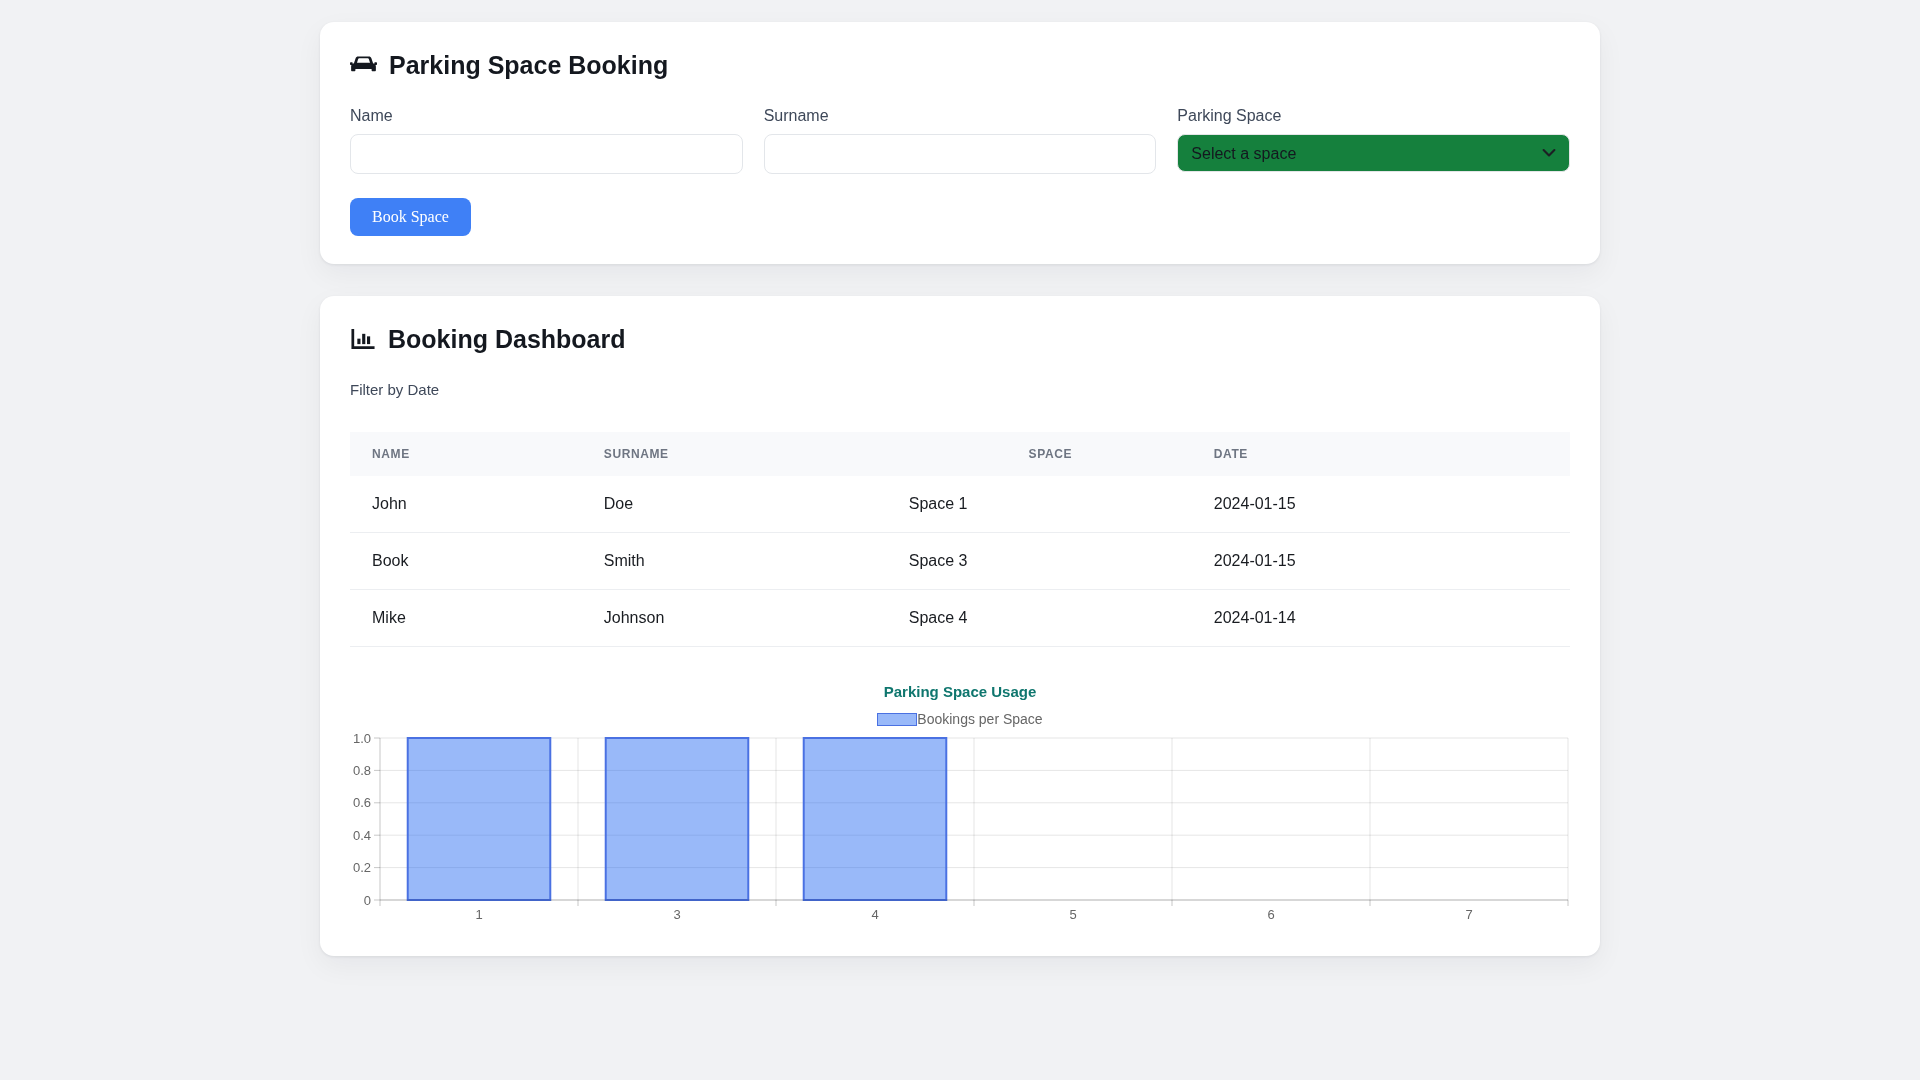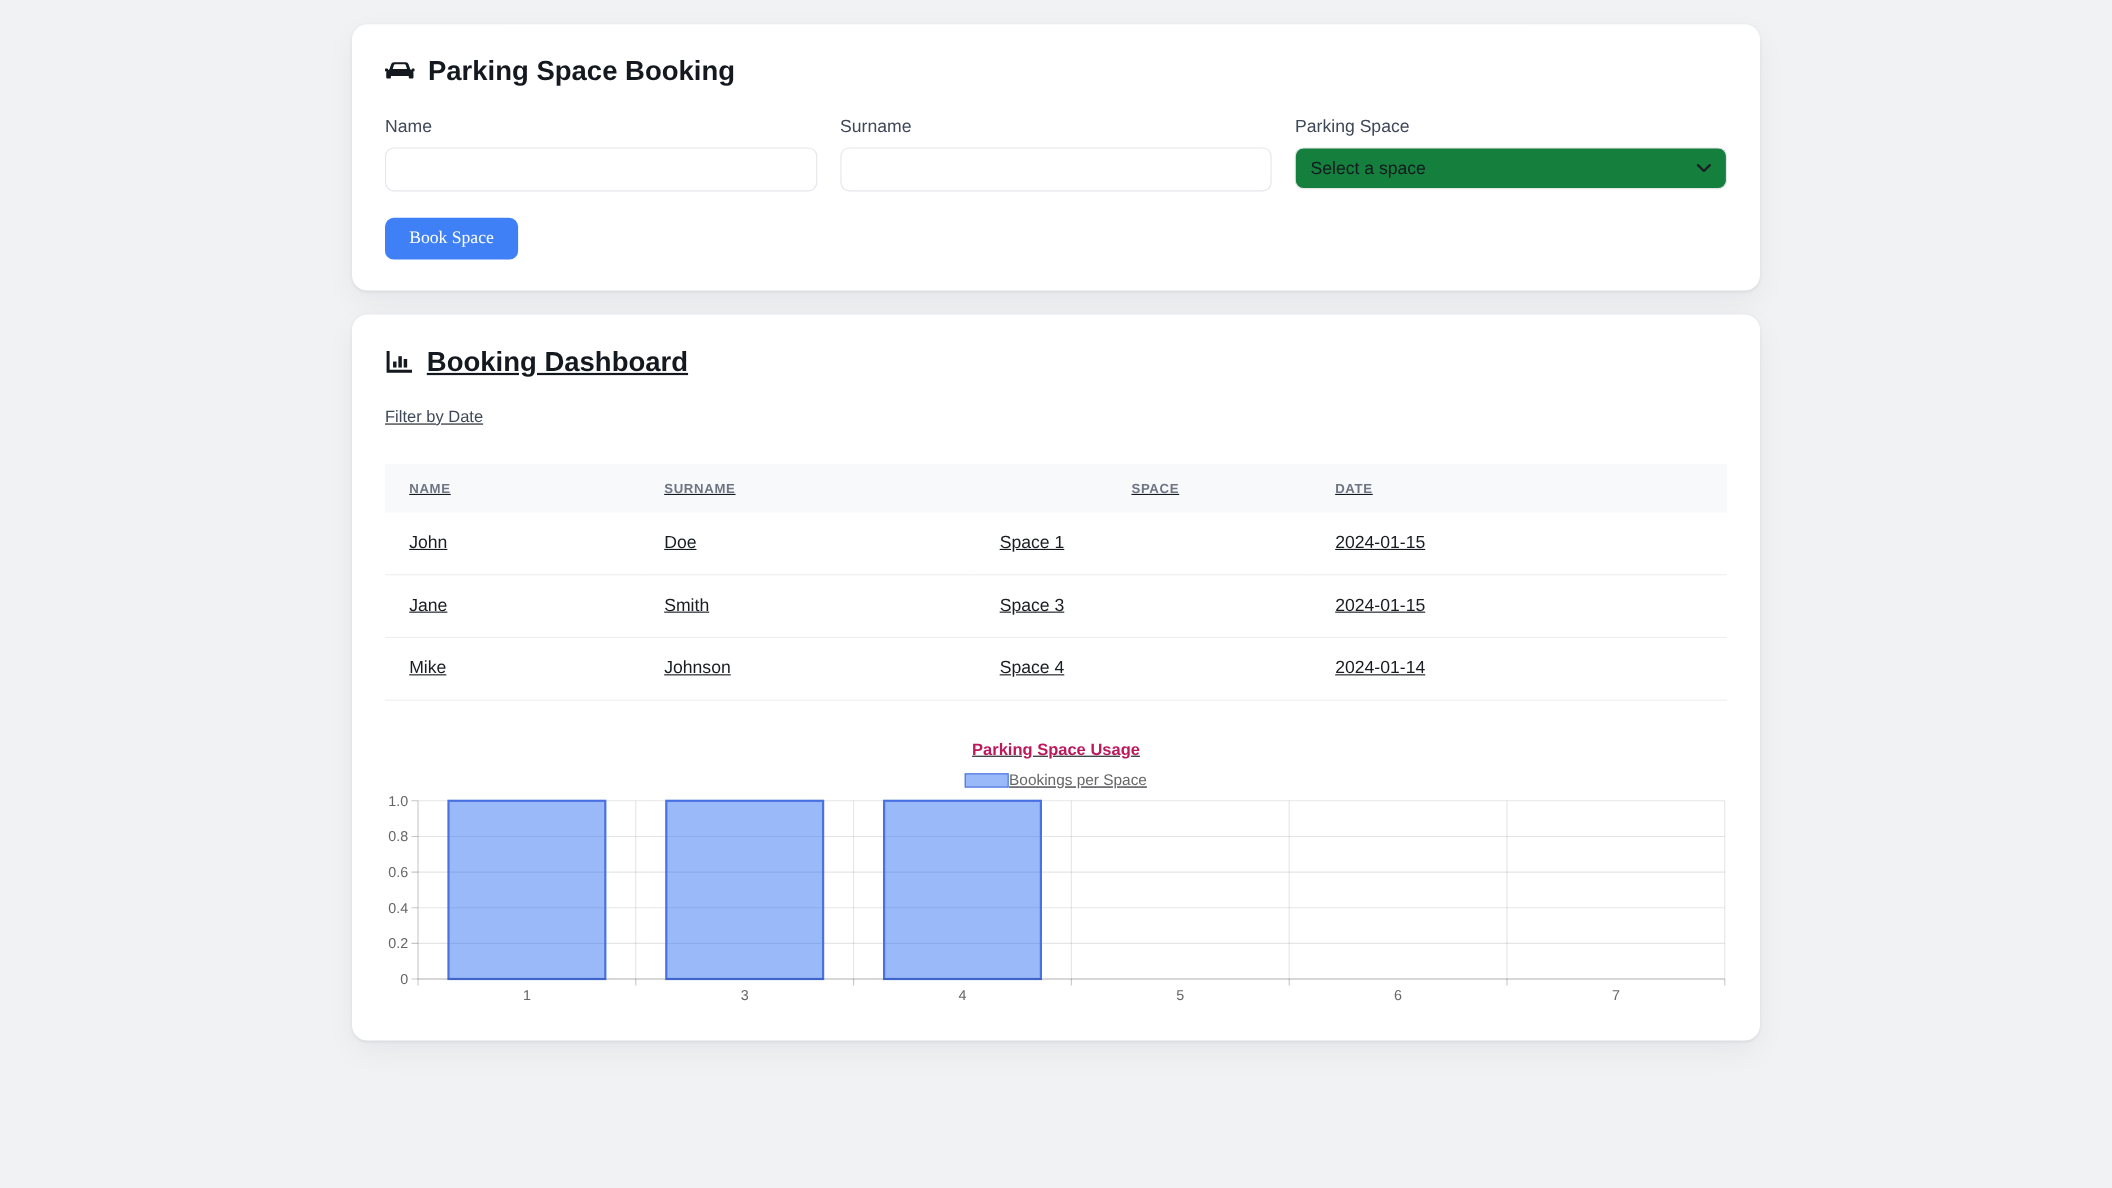--- a/index.html
+++ b/index.html
@@ -9,21 +9,21 @@
     background:#f1f2f4;
     font-family:"Liberation Sans", sans-serif;
     color:#14181f;
   }
   .page { width:1280px; margin:0 auto; padding-top:22px; }
   .card {
     background:#ffffff; border-radius:14px;
     box-shadow:0 1px 3px rgba(16,24,40,.08), 0 10px 28px rgba(16,24,40,.05);
     padding:28px 30px;
   }
-  .card + .card { margin-top:22px;text-decoration:underline; }
+  .card + .card { margin-top:32px; }
   .card-title {
     margin:0 0 27px; font-size:25px; font-weight:bold; color:#14181f;
     display:flex; align-items:center; gap:12px; line-height:30px;
   }
   .card-title .ticon { display:inline-flex; align-items:center; }
 
   
   .form-grid { display:grid; grid-template-columns:1fr 1fr 1fr; gap:21px; }
   .field-label { display:block; font-size:16px; color:#3e4859; margin-bottom:9px; }
   .text-input {
@@ -64,21 +64,21 @@
   table.bookings th:nth-child(2){ width:25%; }
   table.bookings th:nth-child(3){ width:25%;text-align:center; }
   table.bookings th:nth-child(4){ width:31%; }
   table.bookings td {
     font-size:16px; color:#191c21; padding:19px 0 19px 22px;
     border-bottom:1px solid #eceef1;
   }
 
   
   .chart-block { margin-top:36px; }
-  .chart-title { text-align:center; font-size:15px; font-weight:bold; color:#be185d; }
+  .chart-title { text-align:center; font-size:15px; font-weight:bold; color:#0f766e; }
   .chart-legend {
     display:flex; justify-content:center; align-items:center; 
     margin:11px 0 3px; font-size:14px; color:#666666;
   }
   .legend-swatch { width:40px; height:13px; display:inline-block; }
   .chart-svg { display:block; }
   .chart-svg text { font-family:"Liberation Sans", sans-serif; }
 </style>
 </head>
 <body>
@@ -154,21 +154,21 @@
         </tr>
       </thead>
       <tbody>
           <tr>
             <td>John</td>
             <td>Doe</td>
             <td>Space 1</td>
             <td>2024-01-15</td>
           </tr>
           <tr>
-            <td>Jane</td>
+            <td>Book</td>
             <td>Smith</td>
             <td>Space 3</td>
             <td>2024-01-15</td>
           </tr>
           <tr>
             <td>Mike</td>
             <td>Johnson</td>
             <td>Space 4</td>
             <td>2024-01-14</td>
           </tr>

